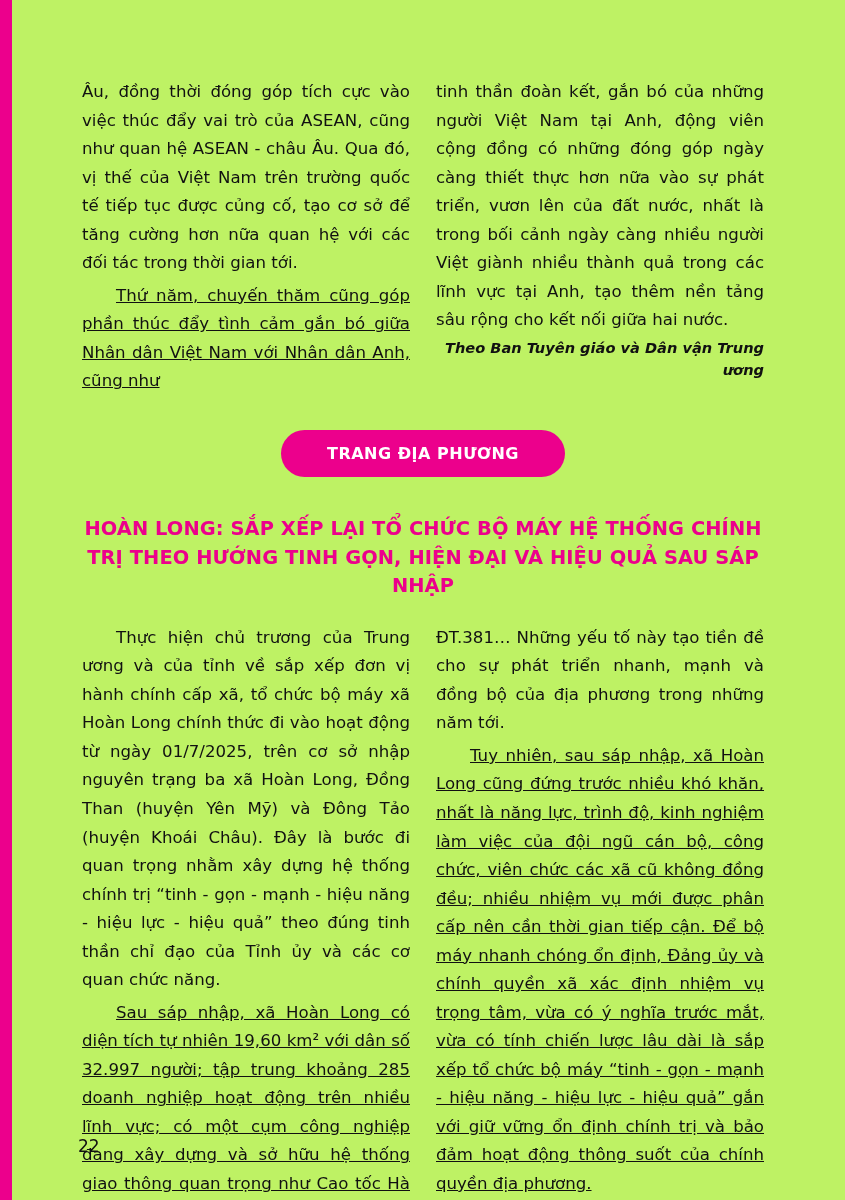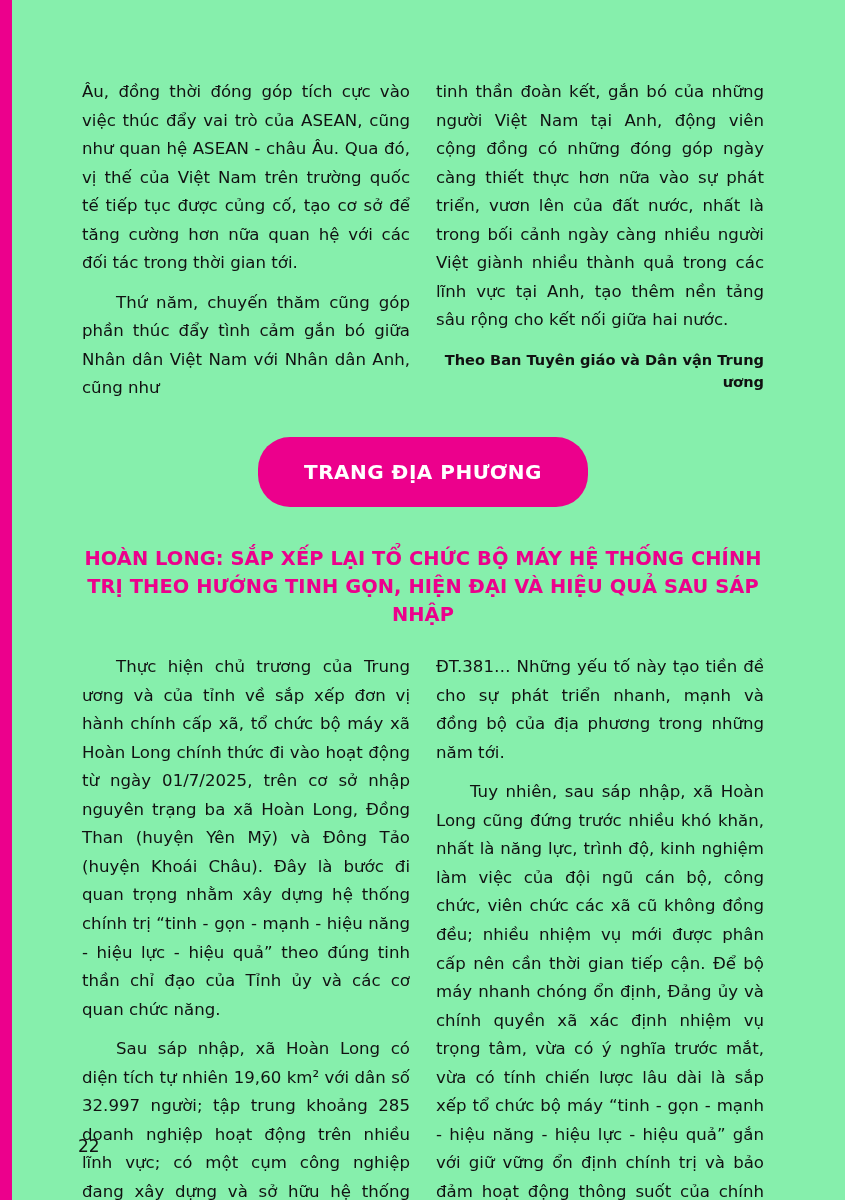--- a/index.html
+++ b/index.html
@@ -11,21 +11,21 @@
     width: 845px;
     height: 1200px;
     position: relative;
     font-family: "DejaVu Sans", sans-serif;
     color: #1a1a1a;
     overflow: hidden;
   }
   .page {
     position: absolute;
     inset: 0;
-    background: #86efac;
+    background: #bef264;
   }
   
   .spine {
     position: absolute;
     left: 0;
     top: 0;
     width: 12px;
     height: 1200px;
     background: #ec008c;
   }
@@ -48,43 +48,45 @@
     font-size: 16.6px;
     line-height: 1.72;
     text-align: justify;
     text-justify: inter-word;
     color: #111111;
   }
   p.indent {
     text-indent: 34px;
   }
   p + p {
-    margin-top: 11px;
+    margin-top: 4px;
+    text-decoration: underline;
   }
   .credit {
-    margin-top: 14px;
+    margin-top: 2px;
     font-size: 14.6px;
     font-weight: bold;
+    font-style: italic;
     text-align: right;
     color: #111111;
     line-height: 1.5;
   }
   
   .badge-wrap {
     margin-top: 34px;
     display: flex;
     justify-content: center;
   }
   .badge {
     background: #ec008c;
     color: #ffffff;
-    font-size: 20px;
+    font-size: 16px;
     font-weight: bold;
     letter-spacing: 0.5px;
-    padding: 24px 46px;
+    padding: 15px 46px;
     border-radius: 32px;
     text-align: left;
     line-height: 1.1;
   }
   
   .headline {
     margin-top: 38px;
     color: #ec008c;
     font-size: 19.4px;
     font-weight: bold;

